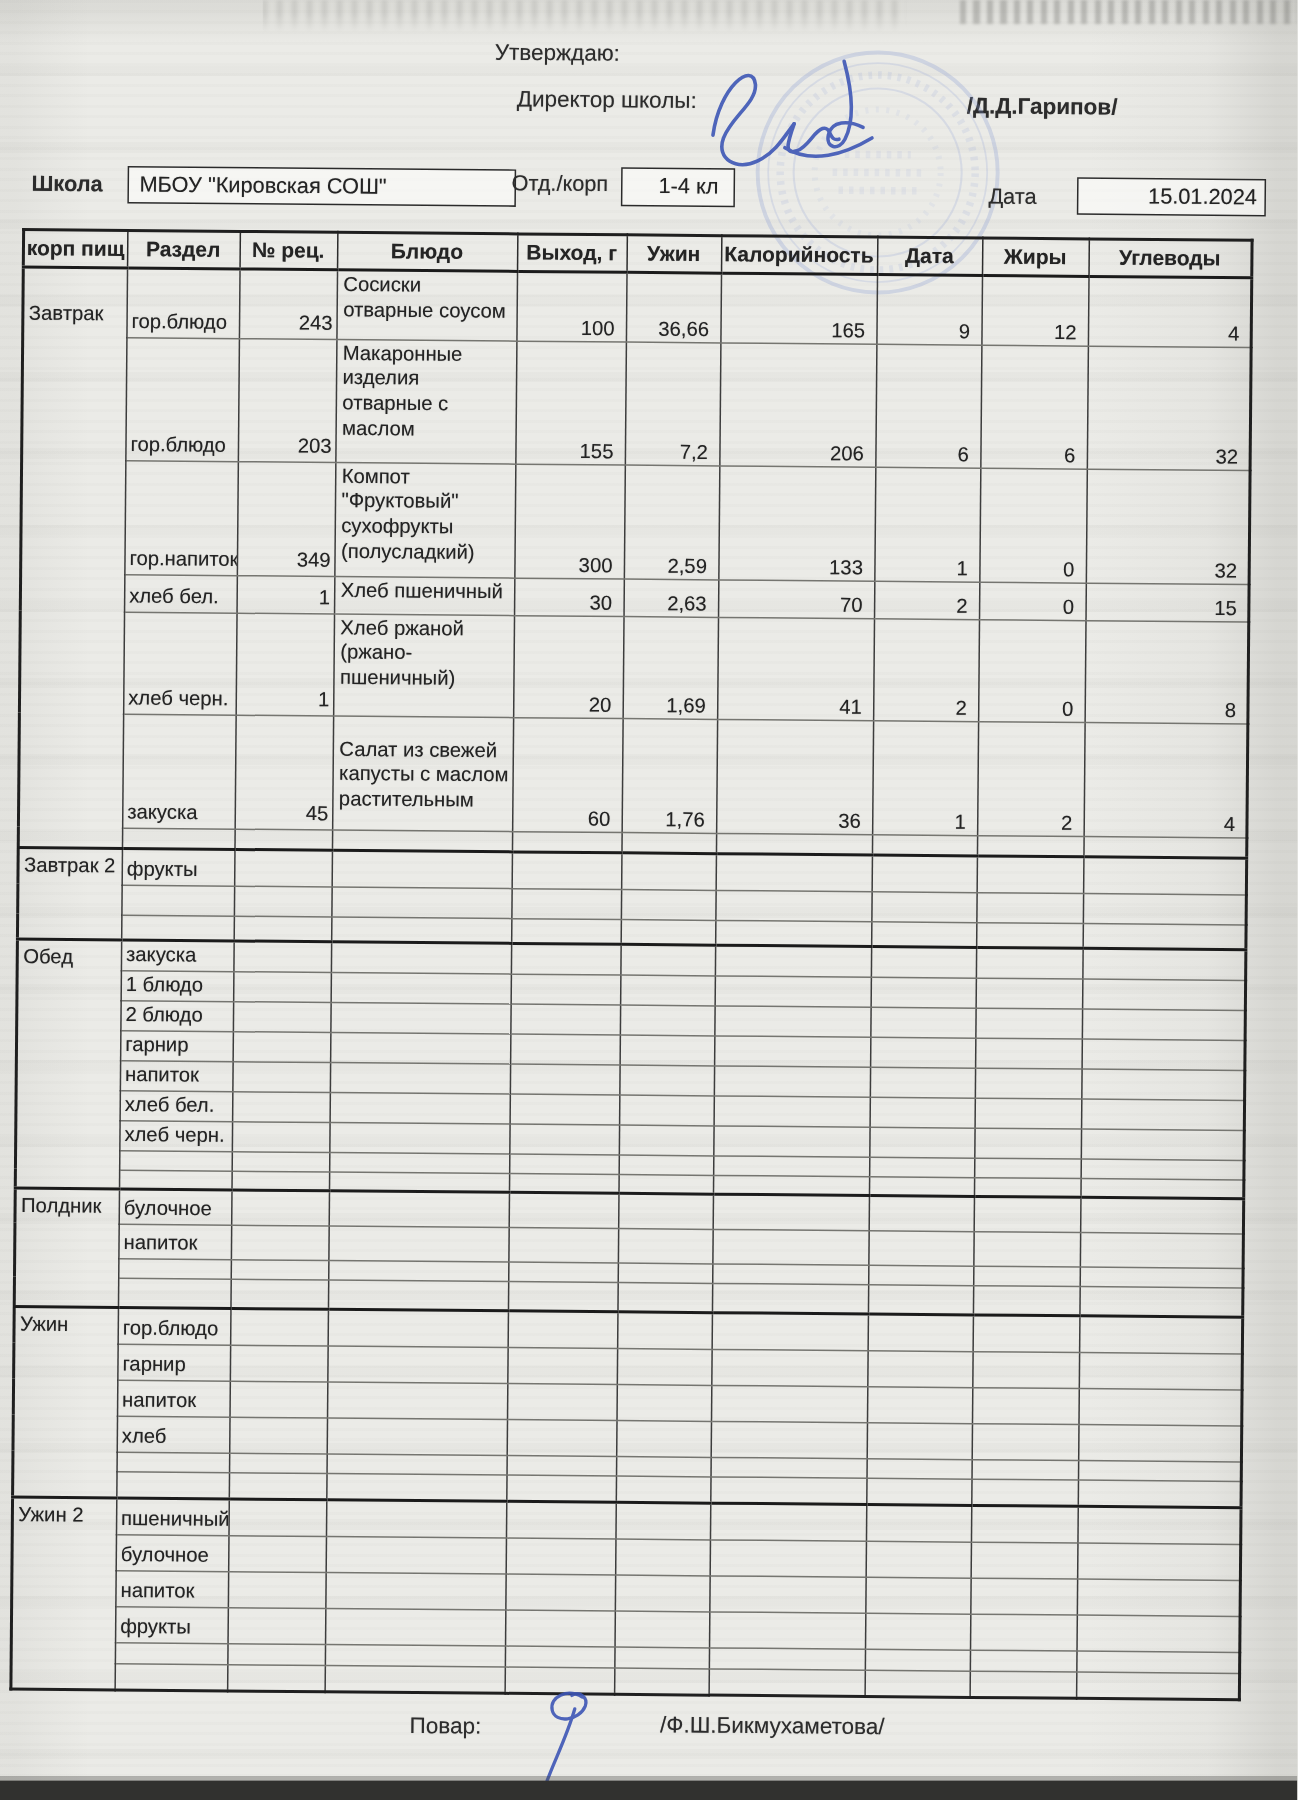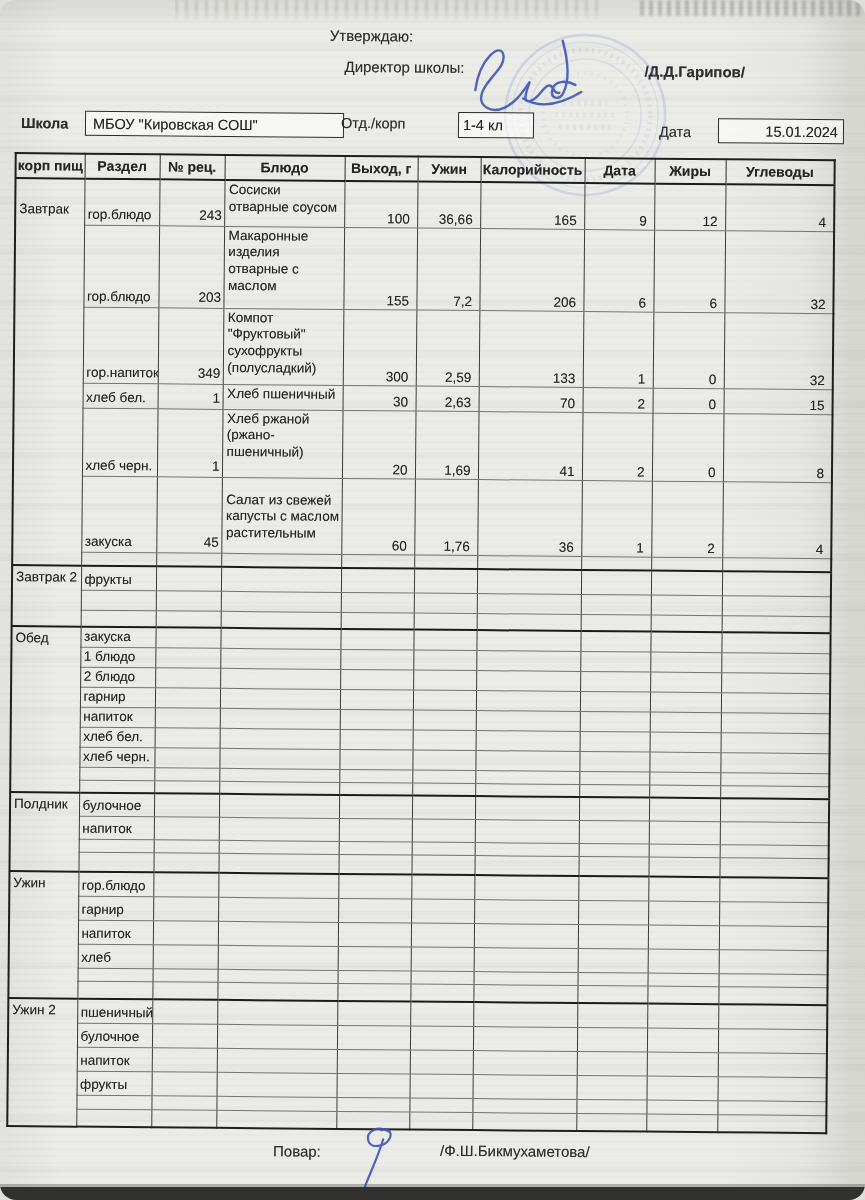--- a/index.html
+++ b/index.html
@@ -10,21 +10,20 @@
   }
   .scan{
     position:relative;width:865px;height:1200px;overflow:hidden;
     background:
       linear-gradient(90deg, rgba(150,150,144,.10) 0 10px, rgba(150,150,144,0) 60px),
       linear-gradient(270deg, rgba(140,140,134,.22) 0 14px, rgba(150,150,145,.07) 60px, rgba(150,150,145,0) 140px),
       linear-gradient(180deg, rgba(140,140,134,.16) 0 5px, rgba(140,140,134,0) 30px),
       repeating-linear-gradient(180deg, rgba(125,125,118,0) 0 44px, rgba(125,125,118,.045) 44px 51px),
       repeating-linear-gradient(180deg, rgba(130,130,124,.03) 0 2px, rgba(130,130,124,0) 2px 7px),
       #ebebe7;
-    border-radius: 16px;
   }
   .tilt{position:absolute;left:0;top:0;width:865px;height:1200px;transform:rotate(0.5deg);transform-origin:10px 10px;}
   .lbl{position:absolute;color:#2c2c2c;text-shadow:0 0 .6px rgba(40,40,40,.45);white-space:nowrap;}
   .lbl-lg{font-size:15px;}
   .lbl-md{font-size:14.5px;}
   .fbox{
     position:absolute;border:1.6px solid #2b2b2b;background:rgba(253,253,251,.6);
     display:flex;align-items:center;font-size:14.5px;color:#232323;
     text-shadow:0 0 .6px rgba(40,40,40,.45);box-sizing:border-box;
   }
@@ -96,21 +95,21 @@
         <path d="M97,6 C102,24 105,44 98,58 C94,66 85,64 87,55 C89,46 100,45 110,50"></path>
         <path d="M58,64 C76,75 98,68 116,57"></path>
       </g>
     </svg>
 
     <div class="lbl lbl-md" style="left:22px;top:115px;font-weight:bold;">Школа</div>
     <div class="fbox" style="left:86px;top:110px;width:259px;height:25px;padding-left:7px;">
       <span>МБОУ "Кировская СОШ"</span>
     </div>
     <div class="lbl lbl-md" style="left:342px;top:112px;">Отд./корп</div>
-    <div class="fbox" style="left:415px;top:108px;width:76px;height:26px;padding-left:4px;margin-left:44px;">
+    <div class="fbox" style="left:415px;top:108px;width:76px;height:26px;padding-left:24px;">
       <span>1-4 кл</span>
     </div>
     <div class="lbl lbl-md" style="left:660px;top:118px;">Дата</div>
     <div class="fbox" style="left:719px;top:112px;width:126px;height:25px;justify-content:flex-end;padding-right:5px;">
       <span>15.01.2024</span>
     </div>
 
     <table class="menu">
       <colgroup>
         <col style="width:69px">

